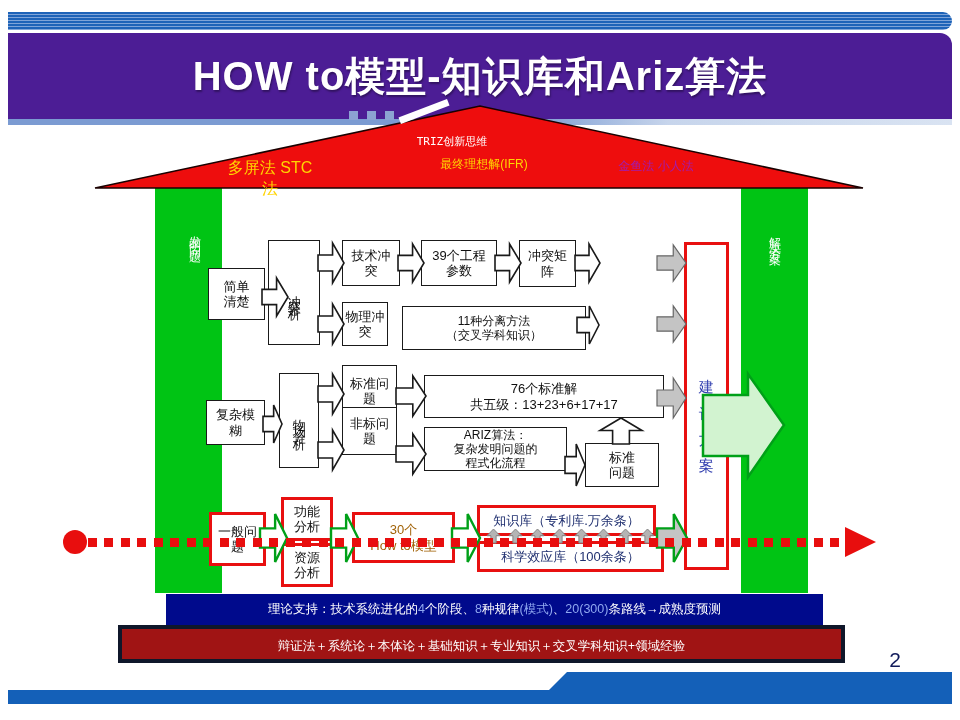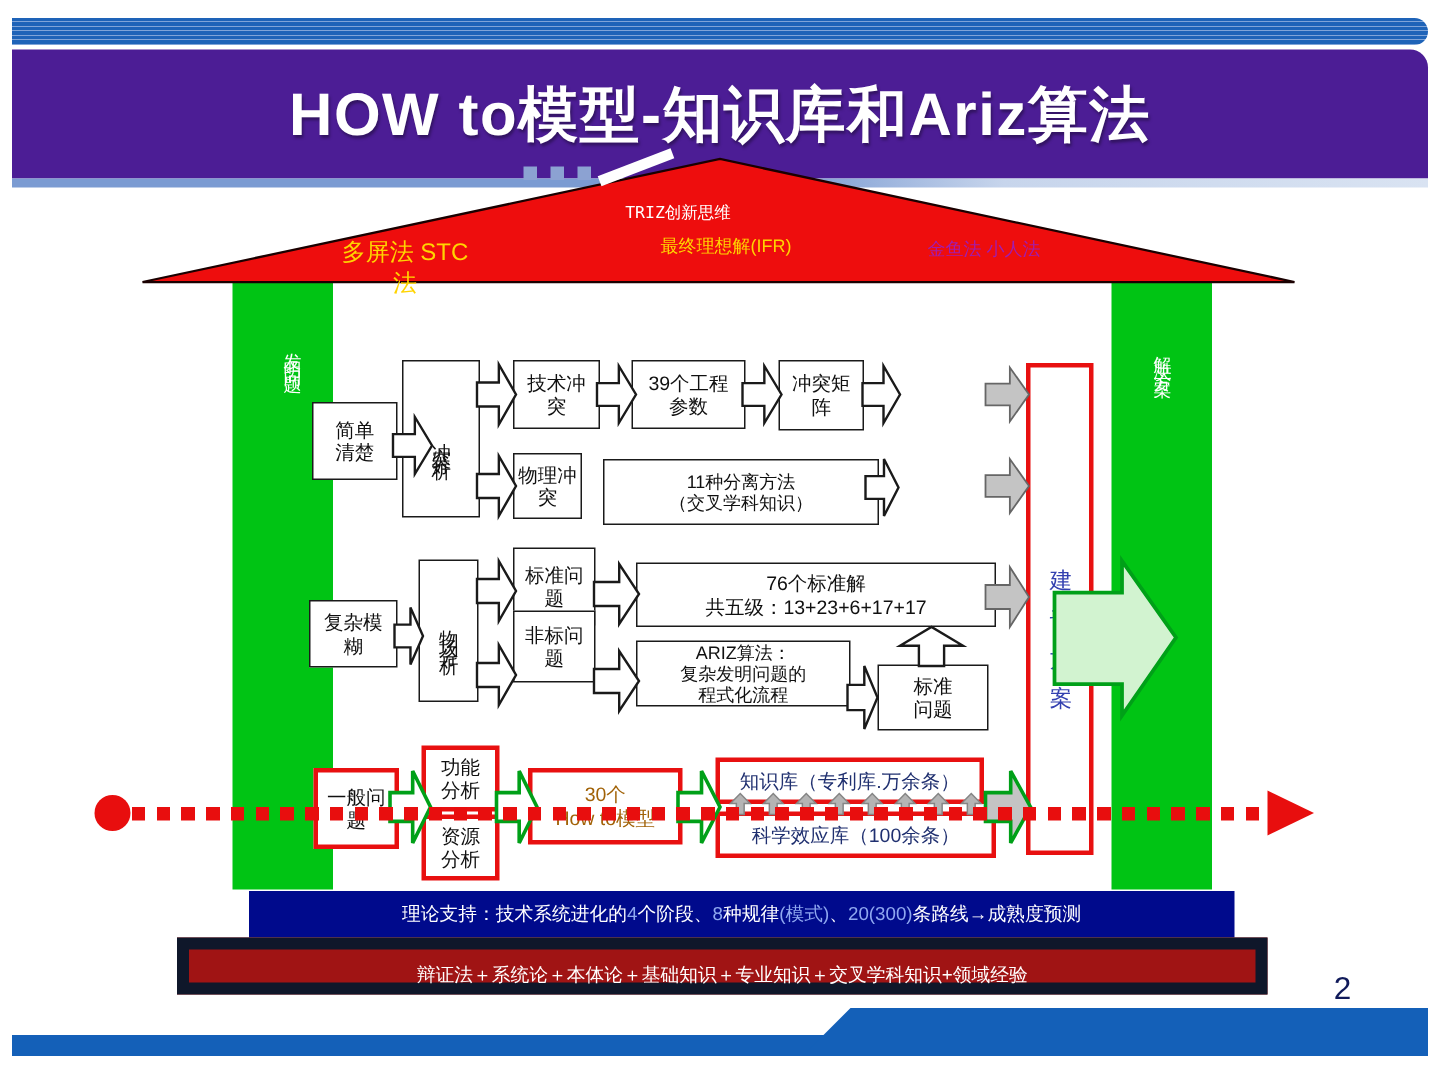--- a/index.html
+++ b/index.html
@@ -35,21 +35,21 @@
   .v { writing-mode:vertical-rl; letter-spacing:4px; }
   .sm { font-size:12px; }
   .navytext { color:#203070; }
   .bluetext { color:#a16207; }
   .sugg { writing-mode:vertical-rl; letter-spacing:26px; margin-bottom:-26px; color:#3340B0; font-size:15px; }
 
   
   .theory-bar { left:153px; top:594px; width:657px; height:31px; background:#000A8C;
     color:#fff; font-size:12.5px; line-height:30px; text-align:center; z-index:2;margin-left:13px; }
   .base-bar { left:118px; top:625px; width:727px; height:38px; background:#A01414;
-    border:8px solid #0f172a; color:#fff; font-size:12.5px; line-height:34px; text-align:center; z-index:2; }
+    border:4px solid #0f172a; color:#fff; font-size:12.5px; line-height:34px; text-align:center; z-index:2; }
 
   
   .dots { left:88px; top:538px; width:758px; height:9px; z-index:60;
     background:repeating-linear-gradient(90deg,#E80E0E 0 9px,rgba(0,0,0,0) 9px 16.5px); }
   .start-dot { left:63px; top:530px; width:24px; height:24px; border-radius:50%; background:#E80E0E; z-index:60; }
   .route-head { left:845px; top:527px; width:0; height:0; z-index:60;
     border-left:31px solid #E80E0E; border-top:15px solid transparent; border-bottom:15px solid transparent; }
 
   .pagenum { left:880px; top:648px; width:30px; text-align:center; font-size:21px; color:#101A5A; z-index:5; }
   svg.layer { position:absolute; left:0; top:0; z-index:5; }

